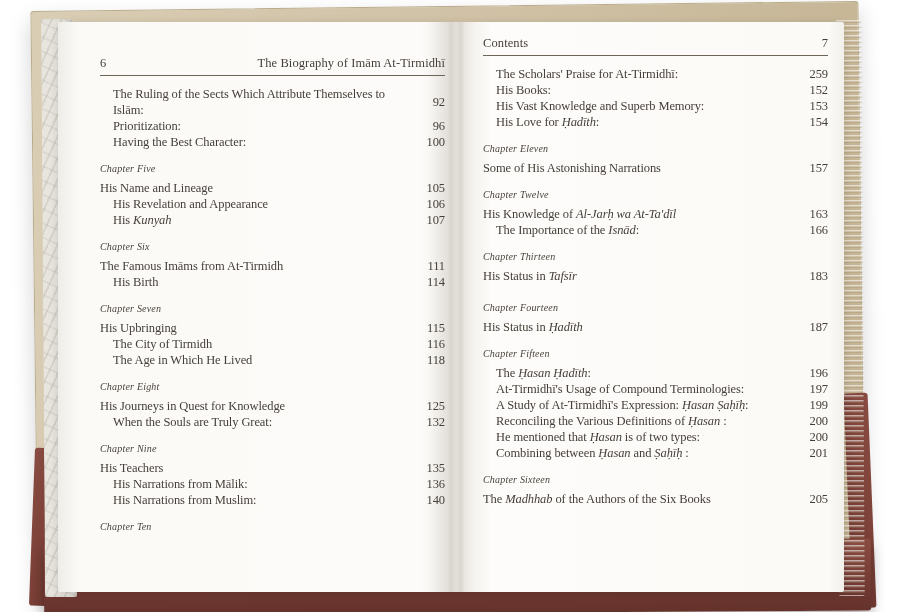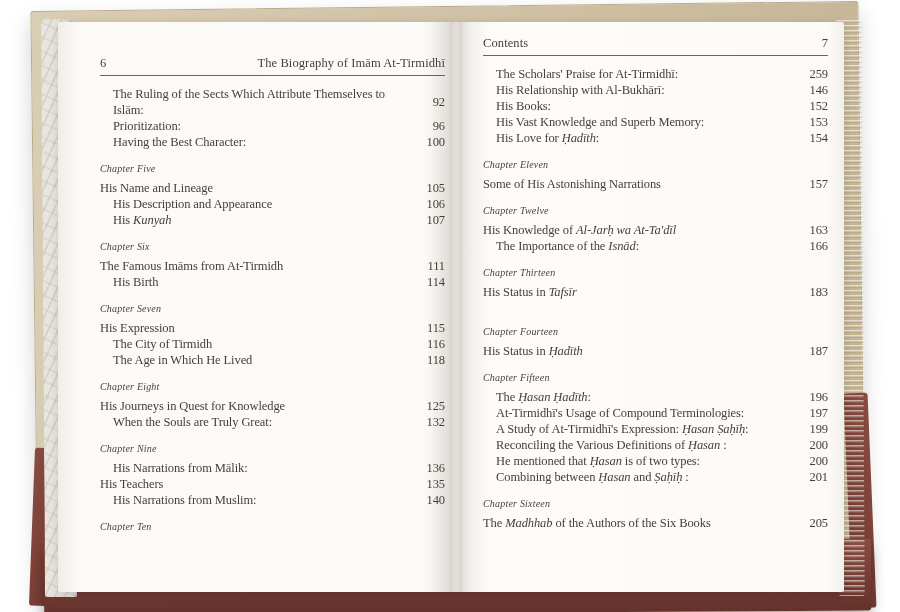--- a/index.html
+++ b/index.html
@@ -88,21 +88,21 @@
 
   .toc{font-size:12.5px;line-height:16px;letter-spacing:-0.1px;}
   .toc-row{display:flex;align-items:center;}
   .toc-title{flex:1;padding-right:10px;}
   .toc-row.indent-1 .toc-title{padding-left:13px;}
   .toc-page{width:38px;text-align:right;flex:none;}
   .chapter{
     text-align:left;font-style:italic;font-size:10px;
     margin:11px 0 3px;letter-spacing:0.2px;color:#4a433c;
   }
-  .chapter.extra-gap{margin-top:24px;}
+  .chapter.extra-gap{margin-top:16px;}
   .toc i{font-style:italic;}
 </style>
 </head>
 <body>
 
 <div class="stage">
   <div class="book">
     <div class="cover-tan"></div>
     <div class="maroon-left"></div>
     <div class="maroon-right"></div>
@@ -128,90 +128,86 @@
             <div class="toc-row indent-1">
               <span class="toc-title"><span>Having the Best Character:</span></span>
               <span class="toc-page">100</span>
             </div>
             <div class="chapter">Chapter Five</div>
             <div class="toc-row indent-0">
               <span class="toc-title"><span>His Name and Lineage</span></span>
               <span class="toc-page">105</span>
             </div>
             <div class="toc-row indent-1">
-              <span class="toc-title"><span>His Description and Appearance</span></span>
+              <span class="toc-title"><span>His Revelation and Appearance</span></span>
               <span class="toc-page">106</span>
             </div>
             <div class="toc-row indent-1">
               <span class="toc-title"><span>His </span><i>Kunyah</i></span>
               <span class="toc-page">107</span>
             </div>
             <div class="chapter">Chapter Six</div>
             <div class="toc-row indent-0">
               <span class="toc-title"><span>The Famous Imāms from At-Tirmidh</span></span>
               <span class="toc-page">111</span>
             </div>
             <div class="toc-row indent-1">
               <span class="toc-title"><span>His Birth</span></span>
               <span class="toc-page">114</span>
             </div>
             <div class="chapter">Chapter Seven</div>
             <div class="toc-row indent-0">
-              <span class="toc-title"><span>His Expression</span></span>
+              <span class="toc-title"><span>His Upbringing</span></span>
               <span class="toc-page">115</span>
             </div>
             <div class="toc-row indent-1">
               <span class="toc-title"><span>The City of Tirmidh</span></span>
               <span class="toc-page">116</span>
             </div>
             <div class="toc-row indent-1">
               <span class="toc-title"><span>The Age in Which He Lived</span></span>
               <span class="toc-page">118</span>
             </div>
             <div class="chapter">Chapter Eight</div>
             <div class="toc-row indent-0">
               <span class="toc-title"><span>His Journeys in Quest for Knowledge</span></span>
               <span class="toc-page">125</span>
             </div>
             <div class="toc-row indent-1">
               <span class="toc-title"><span>When the Souls are Truly Great:</span></span>
               <span class="toc-page">132</span>
             </div>
             <div class="chapter">Chapter Nine</div>
+            <div class="toc-row indent-0">
+              <span class="toc-title"><span>His Teachers</span></span>
+              <span class="toc-page">135</span>
+            </div>
             <div class="toc-row indent-1">
               <span class="toc-title"><span>His Narrations from Mālik:</span></span>
               <span class="toc-page">136</span>
-            </div>
-            <div class="toc-row indent-0">
-              <span class="toc-title"><span>His Teachers</span></span>
-              <span class="toc-page">135</span>
             </div>
             <div class="toc-row indent-1">
               <span class="toc-title"><span>His Narrations from Muslim:</span></span>
               <span class="toc-page">140</span>
             </div>
             <div class="chapter">Chapter Ten</div>
           </div>
       </div>
 
       <div class="page page-right">
         <div class="page-header">
           <span>Contents</span>
           <span>7</span>
         </div>
         <div class="toc">
             <div class="toc-row indent-1">
               <span class="toc-title"><span>The Scholars' Praise for At-Tirmidhī:</span></span>
               <span class="toc-page">259</span>
             </div>
             <div class="toc-row indent-1">
-              <span class="toc-title"><span>His Relationship with Al-Bukhārī:</span></span>
-              <span class="toc-page">146</span>
-            </div>
-            <div class="toc-row indent-1">
               <span class="toc-title"><span>His Books:</span></span>
               <span class="toc-page">152</span>
             </div>
             <div class="toc-row indent-1">
               <span class="toc-title"><span>His Vast Knowledge and Superb Memory:</span></span>
               <span class="toc-page">153</span>
             </div>
             <div class="toc-row indent-1">
               <span class="toc-title"><span>His Love for </span><i>Ḥadīth</i><span>:</span></span>
               <span class="toc-page">154</span>

